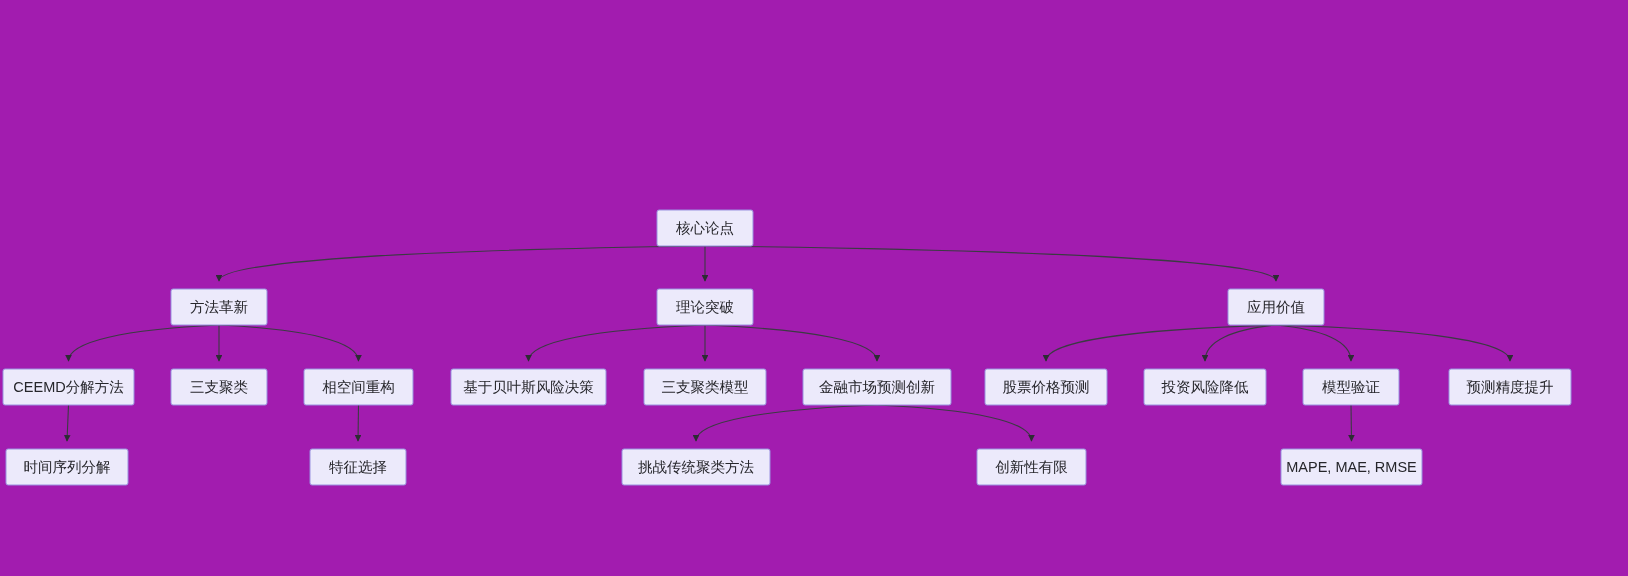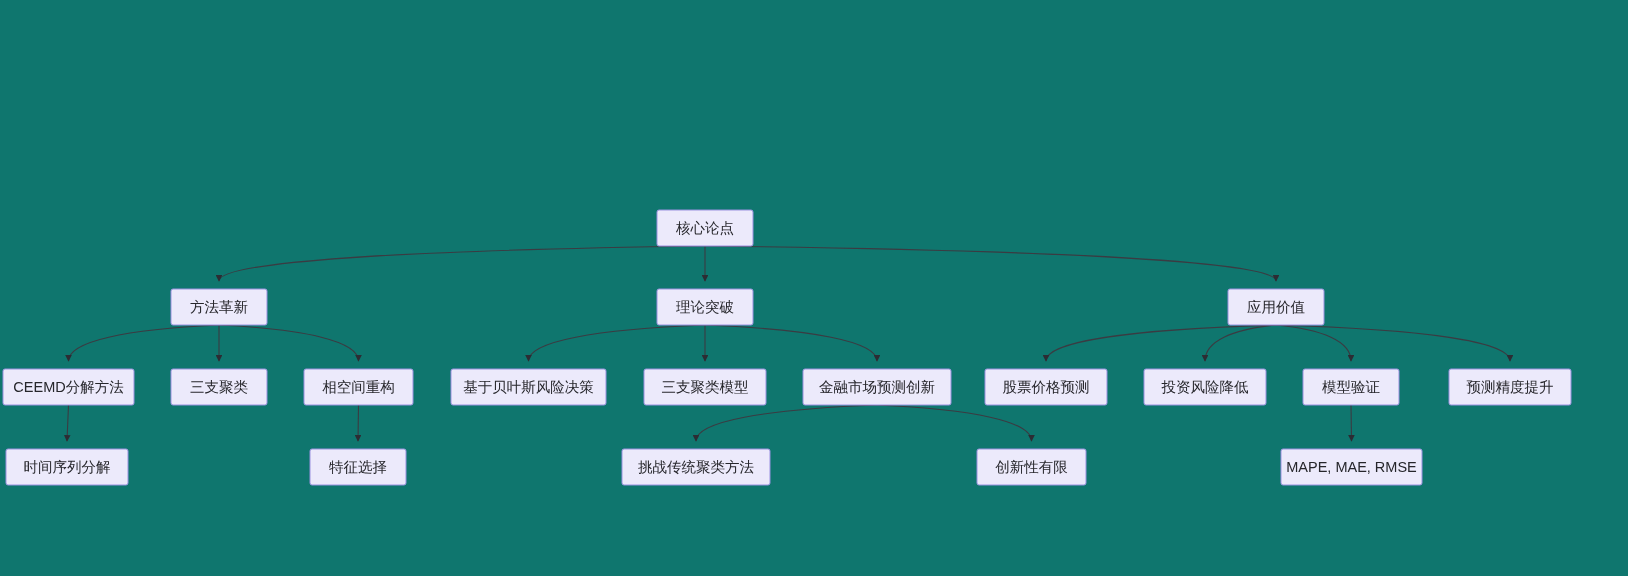--- a/index.html
+++ b/index.html
@@ -10,21 +10,21 @@
   body {
     width: 1628px;
     height: 576px;
     overflow: hidden;
     font-family: "Liberation Sans", "DejaVu Sans", sans-serif;
   }
   #diagram-root {
     position: relative;
     width: 1628px;
     height: 576px;
-    background: #0f766e;
+    background: #a21caf;
   }
   svg#mindmap {
     display: block;
     width: 1628px;
     height: 576px;
   }
   .node-box {
     fill: #ECEAFB;
     stroke: #9A91E0;
     stroke-width: 1;

